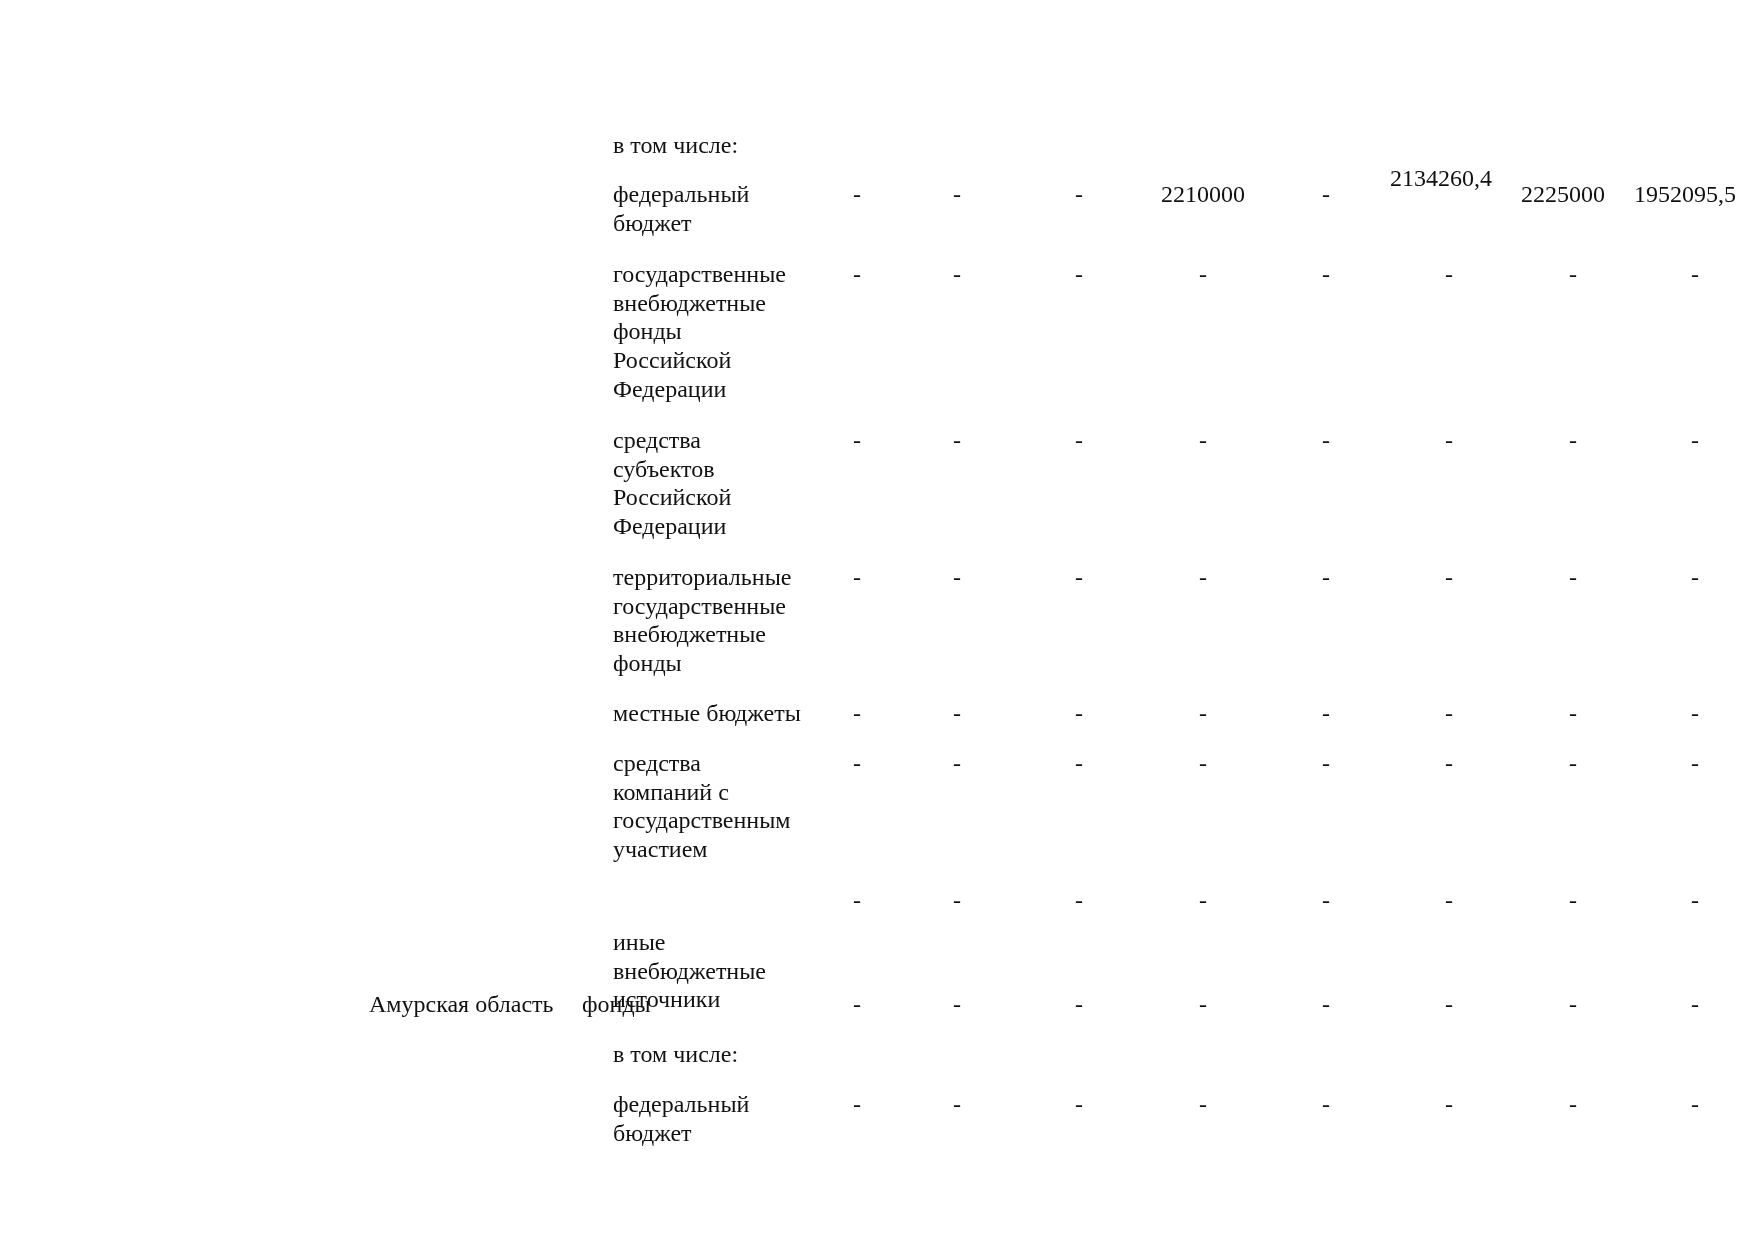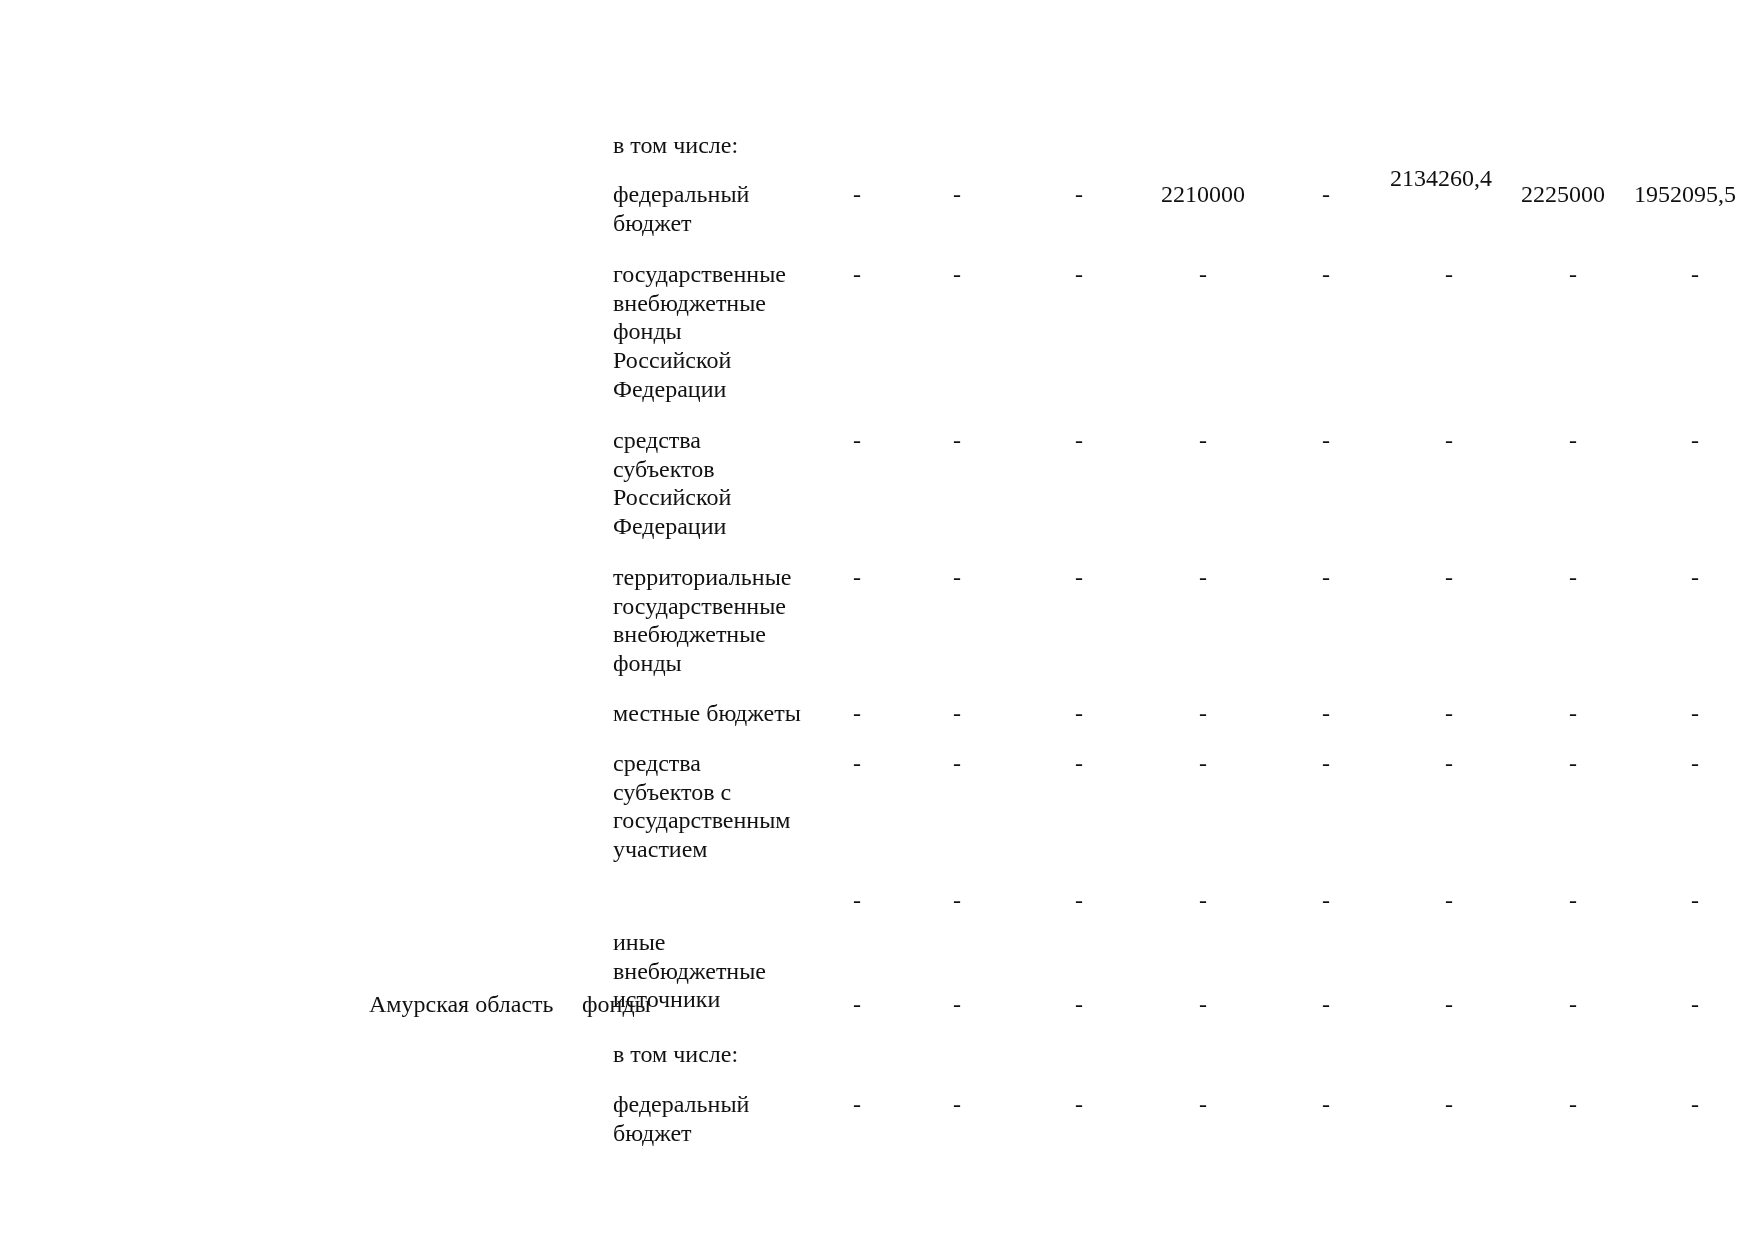--- a/index.html
+++ b/index.html
@@ -89,21 +89,21 @@
   <div class="cell" style="top:699px;left:957px">-</div>
   <div class="cell" style="top:699px;left:1079px">-</div>
   <div class="cell" style="top:699px;left:1203px">-</div>
   <div class="cell" style="top:699px;left:1326px">-</div>
   <div class="cell" style="top:699px;left:1449px">-</div>
   <div class="cell" style="top:699px;left:1573px">-</div>
   <div class="cell" style="top:699px;left:1695px">-</div>
 
   <div class="blk label" style="top:749px">
     <div>средства</div>
-    <div>субъектов с</div>
+    <div>компаний с</div>
     <div>государственным</div>
     <div>участием</div>
   </div>
   <div class="cell" style="top:749px;left:857px">-</div>
   <div class="cell" style="top:749px;left:957px">-</div>
   <div class="cell" style="top:749px;left:1079px">-</div>
   <div class="cell" style="top:749px;left:1203px">-</div>
   <div class="cell" style="top:749px;left:1326px">-</div>
   <div class="cell" style="top:749px;left:1449px">-</div>
   <div class="cell" style="top:749px;left:1573px">-</div>

